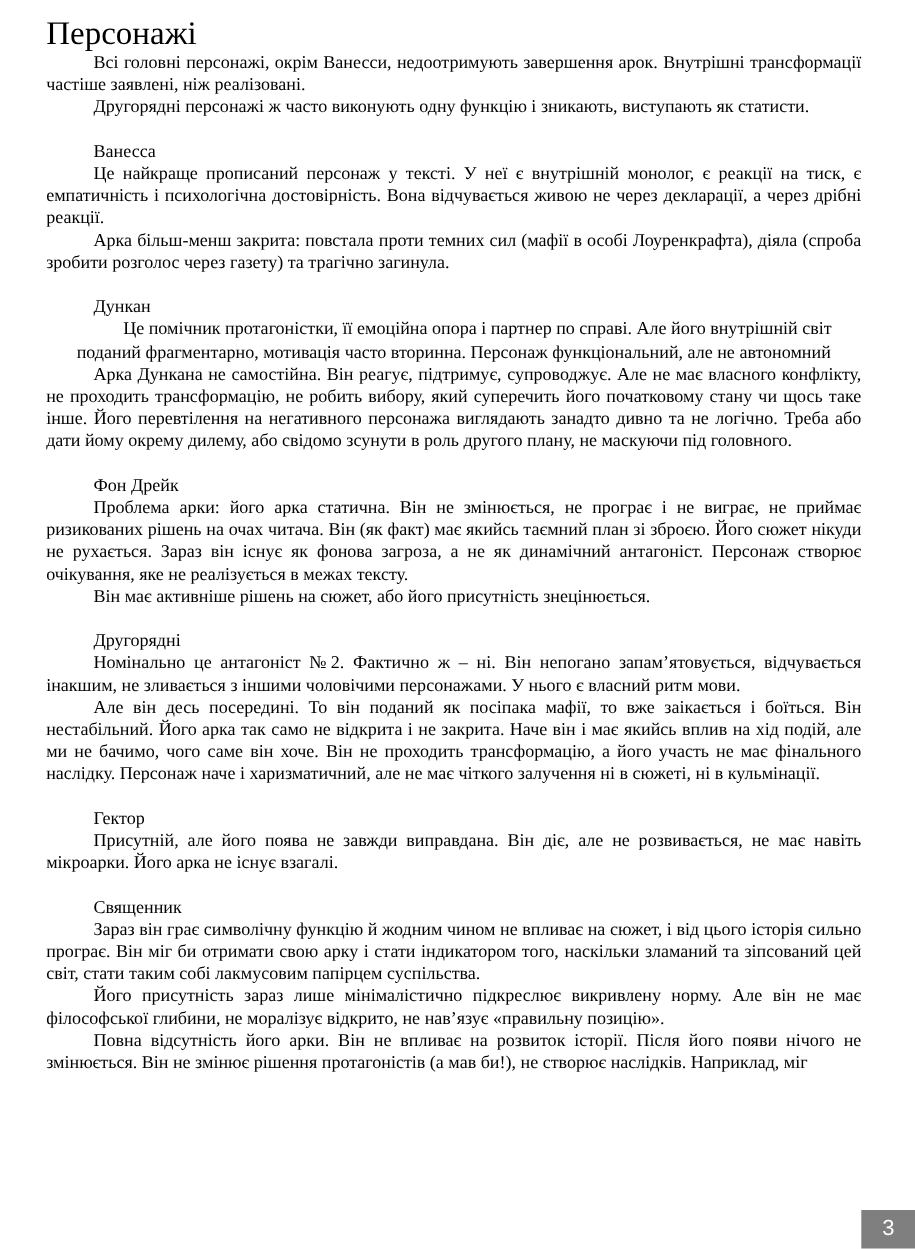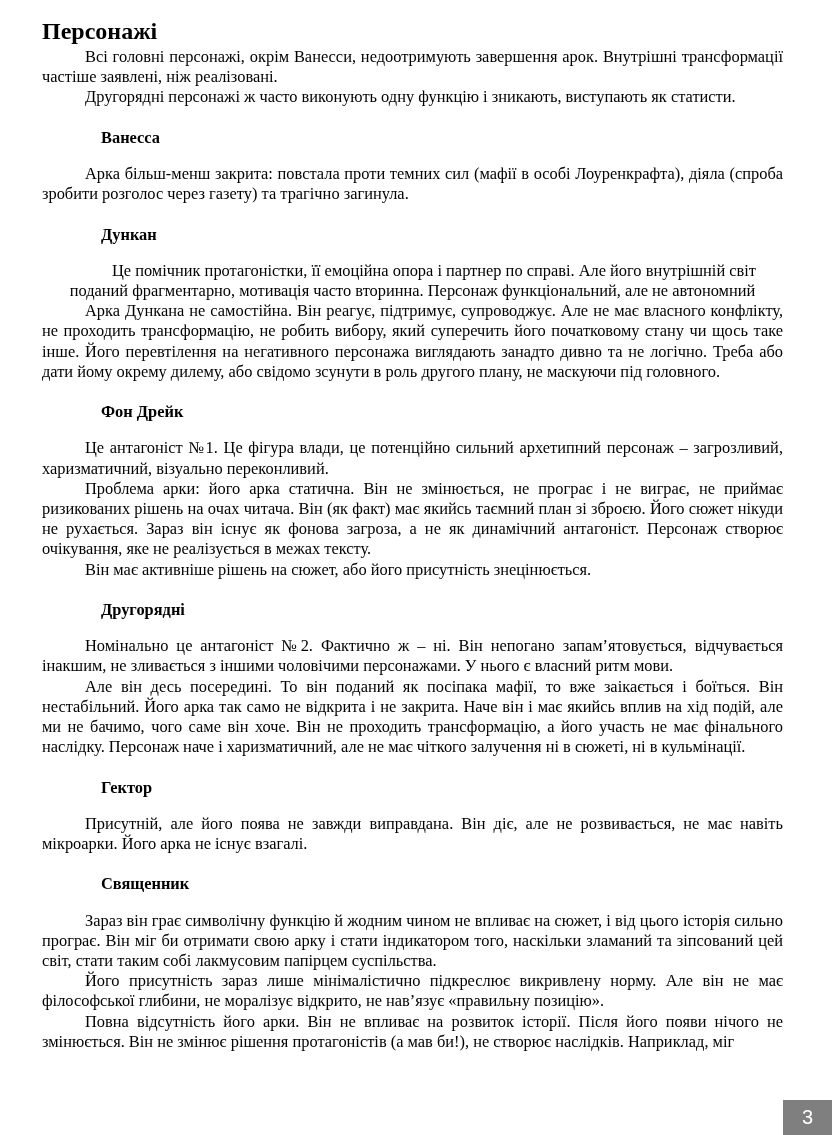--- a/index.html
+++ b/index.html
@@ -2,54 +2,54 @@
 <html><head>
   <meta charset="utf-8">
   <style>
     html, body { margin: 0; padding: 0; background: #ffffff; }
     body { width: 832px; height: 1135px; position: relative; overflow: hidden; }
     .page {
       position: absolute; left: 42px; top: 16px; width: 741px;
       font-family: "Liberation Serif", serif; color: #000; font-size: 16.4px; line-height: 20.2px;
     }
     h1 {
-      margin: 0 0 1px 0; font-size: 24px; line-height: 30px; font-weight: bold;
+      margin: 0 0 1px 0; font-size: 30px; line-height: 30px; font-weight: normal;
       font-family: "Liberation Serif", serif;
     }
     p { margin: 0; text-align: justify; text-indent: 43px; }
     .section { margin-top: 20.2px; }
-    .section-title { font-weight: bold; text-indent: 43px; margin: 16px; }
+    .section-title { font-weight: normal; text-indent: 43px; margin: 0; }
     .page-number {
       position: absolute; left: 783px; top: 1100px; width: 49px; height: 35px;
       background: #7f7f7f; color: #fff; font-family: "Liberation Sans", sans-serif;
       font-size: 20px; display: flex; align-items: center; justify-content: center;
     }
   </style>
 </head>
 <body>
 
 <div class="page">
   <h1>Персонажі</h1>
   <p>Всі головні персонажі, окрім Ванесси, недоотримують завершення арок. Внутрішні трансформації частіше заявлені, ніж реалізовані.</p>
   <p>Другорядні персонажі ж часто виконують одну функцію і зникають, виступають як статисти.</p>
 
   <div class="section">
     <p class="section-title">Ванесса</p>
+    <p>Це найкраще прописаний персонаж у тексті. У неї є внутрішній монолог, є реакції на тиск, є емпатичність і психологічна достовірність. Вона відчувається живою не через декларації, а через дрібні реакції.</p>
     <p>Арка більш-менш закрита: повстала проти темних сил (мафії в особі Лоуренкрафта), діяла (спроба зробити розголос через газету) та трагічно загинула.</p>
   </div>
 
   <div class="section">
     <p class="section-title">Дункан</p>
     <p style="text-align:center">Це помічник протагоністки, її емоційна опора і партнер по справі. Але його внутрішній світ поданий фрагментарно, мотивація часто вторинна. Персонаж функціональний, але не автономний</p>
     <p>Арка Дункана не самостійна. Він реагує, підтримує, супроводжує. Але не має власного конфлікту, не проходить трансформацію, не робить вибору, який суперечить його початковому стану чи щось таке інше. Його перевтілення на негативного персонажа виглядають занадто дивно та не логічно. Треба або дати йому окрему дилему, або свідомо зсунути в роль другого плану, не маскуючи під головного.</p>
   </div>
 
   <div class="section">
     <p class="section-title">Фон Дрейк</p>
-    <p>Це антагоніст №1. Це фігура влади, це потенційно сильний архетипний персонаж – загрозливий, харизматичний, візуально переконливий.</p>
     <p>Проблема арки: його арка статична. Він не змінюється, не програє і не виграє, не приймає ризикованих рішень на очах читача. Він (як факт) має якийсь таємний план зі зброєю. Його сюжет нікуди не рухається. Зараз він існує як фонова загроза, а не як динамічний антагоніст. Персонаж створює очікування, яке не реалізується в межах тексту.</p>
     <p>Він має активніше рішень на сюжет, або його присутність знецінюється.</p>
   </div>
 
   <div class="section">
     <p class="section-title">Другорядні</p>
     <p>Номінально це антагоніст №2. Фактично ж – ні. Він непогано запам’ятовується, відчувається інакшим, не зливається з іншими чоловічими персонажами. У нього є власний ритм мови.</p>
     <p>Але він десь посередині. То він поданий як посіпака мафії, то вже заікається і боїться. Він нестабільний. Його арка так само не відкрита і не закрита. Наче він і має якийсь вплив на хід подій, але ми не бачимо, чого саме він хоче. Він не проходить трансформацію, а його участь не має фінального наслідку. Персонаж наче і харизматичний, але не має чіткого залучення ні в сюжеті, ні в кульмінації.</p>
   </div>
 

